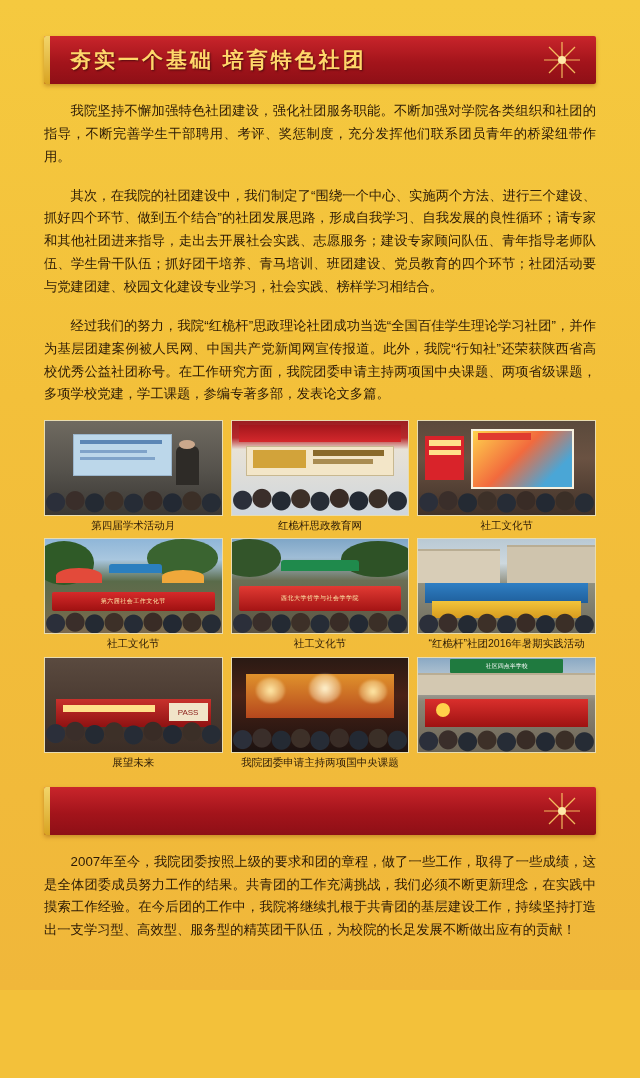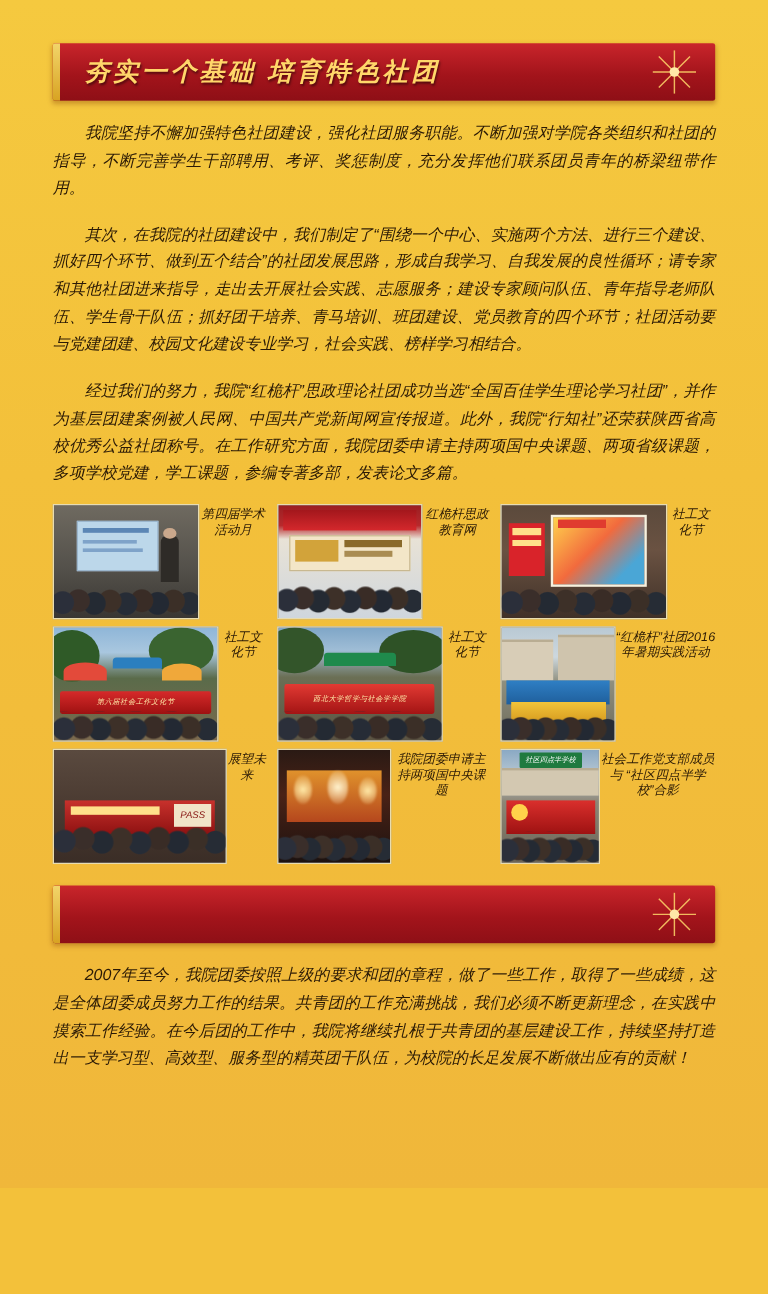--- a/index.html
+++ b/index.html
@@ -12,21 +12,20 @@
     background: #f3c13a;
     font-family: "Liberation Sans", sans-serif;
     overflow: hidden;
   }
   .page {
     position: relative;
     width: 640px;
     height: 990px;
     background: linear-gradient(180deg, #f5c93f 0%, #f3c03a 40%, #f0b73a 100%);
     box-sizing: border-box;
-    font-style: italic;
   }
   
   .banner {
     position: relative;
     margin: 0 44px;
     height: 48px;
     background: linear-gradient(180deg, #c9252b 0%, #a3141b 55%, #8e0f16 100%);
     border-radius: 2px;
     box-shadow: 0 2px 4px rgba(120, 50, 0, .35);
     display: flex;
@@ -75,21 +74,21 @@
 
   
   .gallery {
     margin: 14px 44px 0 44px;
     display: grid;
     grid-template-columns: repeat(3, 1fr);
     gap: 6px 8px;
   }
   .cell {
     display: flex;
-    flex-direction: row;
+    flex-direction: column;
   }
   .photo {
     position: relative;
     width: 100%;
     height: 96px;
     border: 1px solid #e8dcb0;
     box-sizing: border-box;
     overflow: hidden;
     background: #8a8a8a;
   }
@@ -325,22 +324,20 @@
     <div class="cell">
       <div class="photo">
         <div class="ph-inner" style="background:linear-gradient(180deg,#8aa9c4 0%,#b7c7d3 22%,#8d8676 46%,#6b6455 100%);">
           <div class="label-box" style="left:18%;top:2%;width:64%;height:14%;background:#1f7a3f;color:#ffffff;">社区四点半学校</div>
           <div class="bldg" style="left:0%;top:16%;width:100%;height:22%;background:#d3c8b1;"></div>
           <div style="position:absolute;left:4%;top:44%;right:4%;height:30%;background:linear-gradient(180deg,#da2f2c,#9e1212);"></div>
           <div class="emblem" style="left:10%;top:48%;"></div>
           <div class="crowd" style="height:28%;"></div>
         </div>
       </div>
-      <div class="caption two-line">社会工作党支部成员与
-“社区四点半学校”合影</div>
     </div>
 
   </div>
 
   <div class="bottom-banner-wrap">
     <div class="banner">
       <div class="banner-spark">
         <svg width="44" height="44" viewBox="0 0 44 44">
           <g stroke="#ffd76a" stroke-width="1.2" opacity="0.85">
             <line x1="22" y1="4" x2="22" y2="40"></line>

